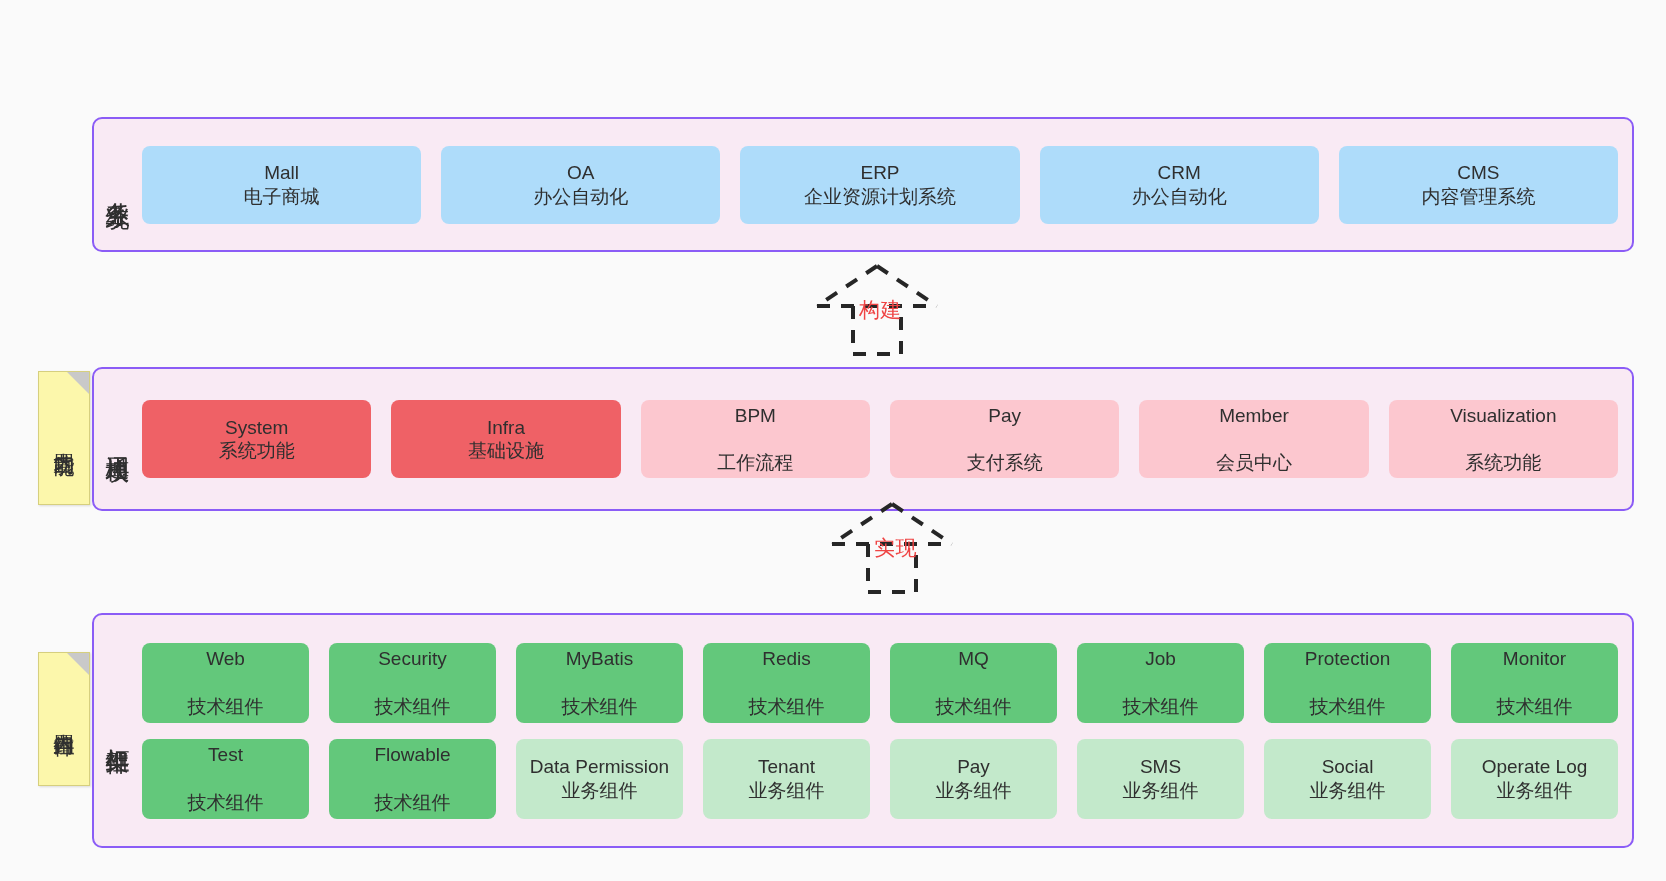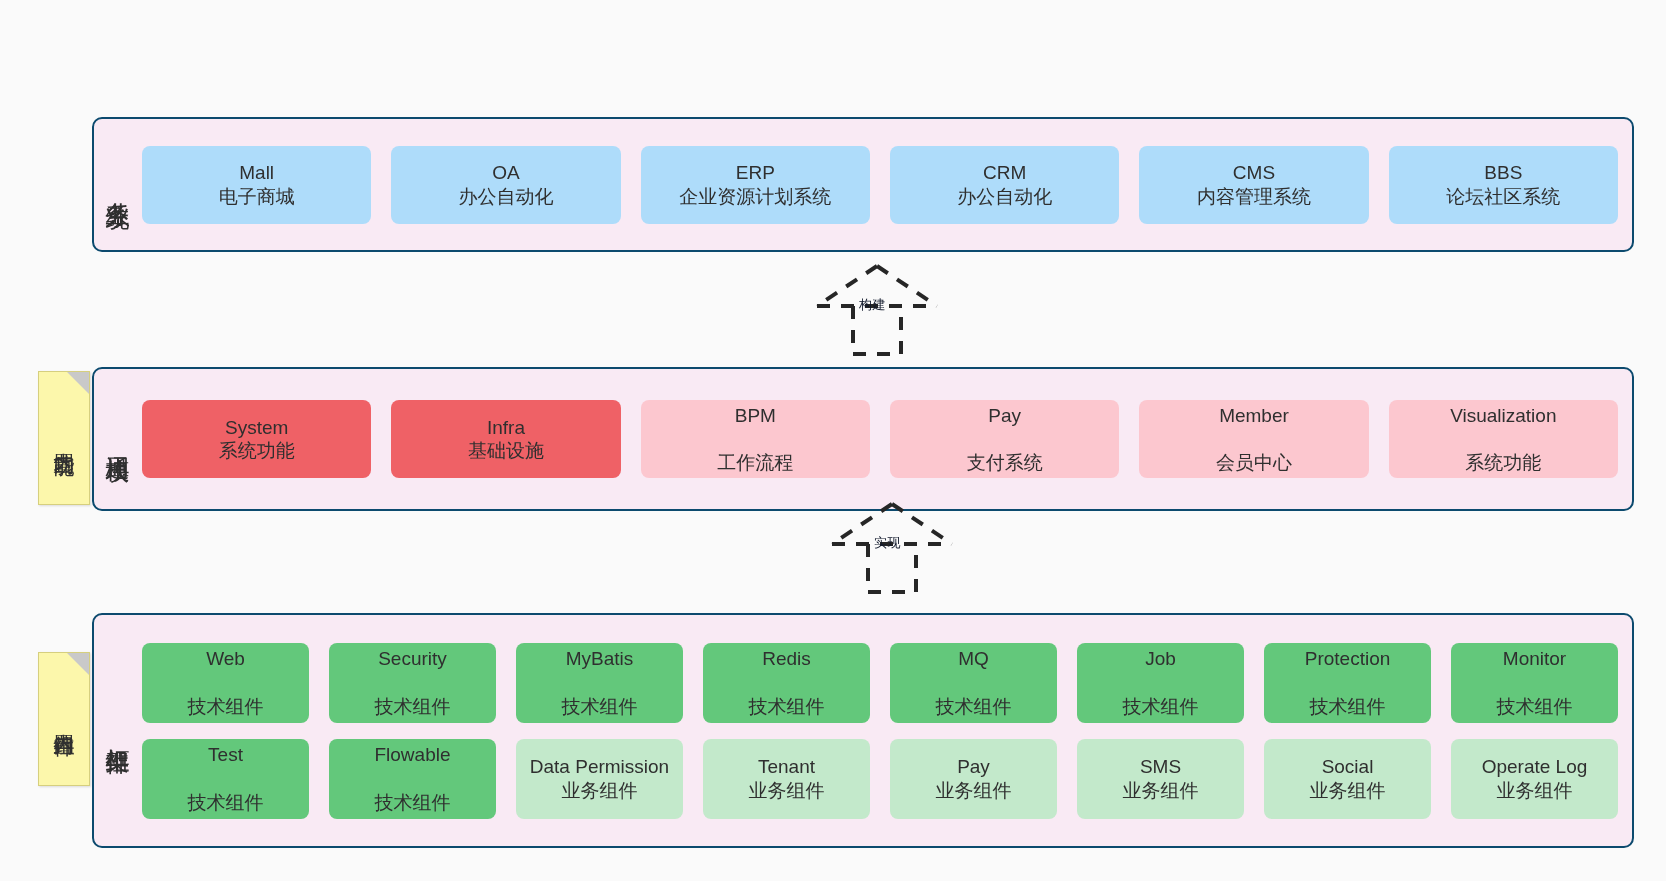--- a/index.html
+++ b/index.html
@@ -19,21 +19,21 @@
   .canvas {
     position: absolute;
     inset: 0;
   }
 
   
   .layer {
     position: absolute;
     box-sizing: border-box;
     background: #f9eaf4;
-    border: 2px solid #0c4a6e;
+    border: 2px solid #8b5cf6;
     border-radius: 10px;
     display: flex;
     flex-direction: row;
     align-items: stretch;
   }
   .layer-title {
     flex: 0 0 auto;
     width: 46px;
     display: flex;
     align-items: center;
@@ -125,22 +125,22 @@
 
   
   .conn {
     position: absolute;
     width: 160px;
     height: 96px;
   }
   .conn svg { display: block; overflow: visible; }
   .conn-label {
     position: absolute;
-    font-size: 13px;
-    color: #0f172a;
+    font-size: 21px;
+    color: #ef4444;
     white-space: nowrap;
     background: transparent;
     letter-spacing: 0.5px;
   }
 </style>
 </head>
 <body>
 
 <div class="canvas">
 
@@ -160,24 +160,20 @@
           <span class="t-en">ERP</span>
           <span class="t-cn">企业资源计划系统</span>
         </div>
         <div class="node h-biz c-blue">
           <span class="t-en">CRM</span>
           <span class="t-cn">办公自动化</span>
         </div>
         <div class="node h-biz c-blue">
           <span class="t-en">CMS</span>
           <span class="t-cn">内容管理系统</span>
-        </div>
-        <div class="node h-biz c-blue">
-          <span class="t-en">BBS</span>
-          <span class="t-cn">论坛社区系统</span>
         </div>
       </div>
     </div>
   </div>
 
   <div class="conn" style="left:797px; top:262px;">
     <svg width="160" height="96" viewBox="0 0 160 96" fill="none" aria-hidden="true">
       <path d="M80 4 L20 44" stroke="#262626" stroke-width="4" stroke-dasharray="13 11"></path>
       <path d="M80 4 L140 44" stroke="#262626" stroke-width="4" stroke-dasharray="13 11"></path>
       <path d="M20 44 L140 44" stroke="#262626" stroke-width="4" stroke-dasharray="13 11"></path>

